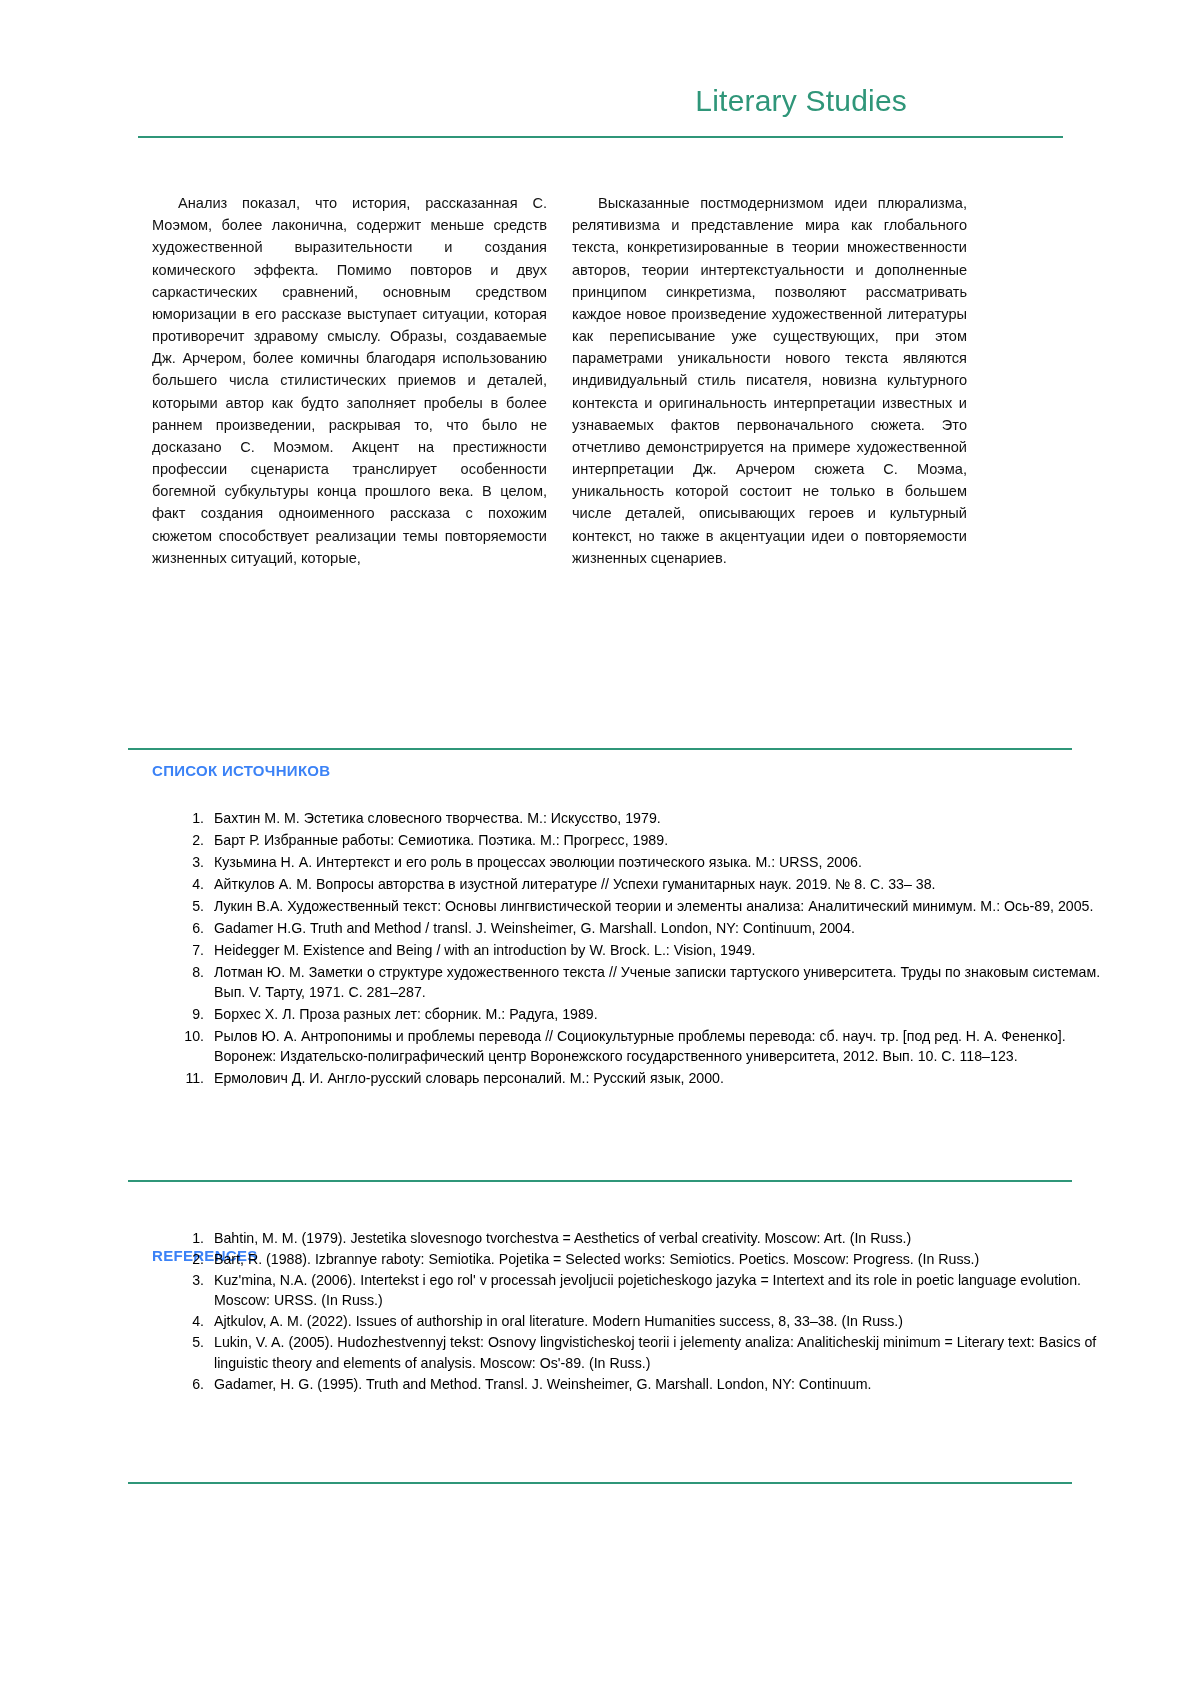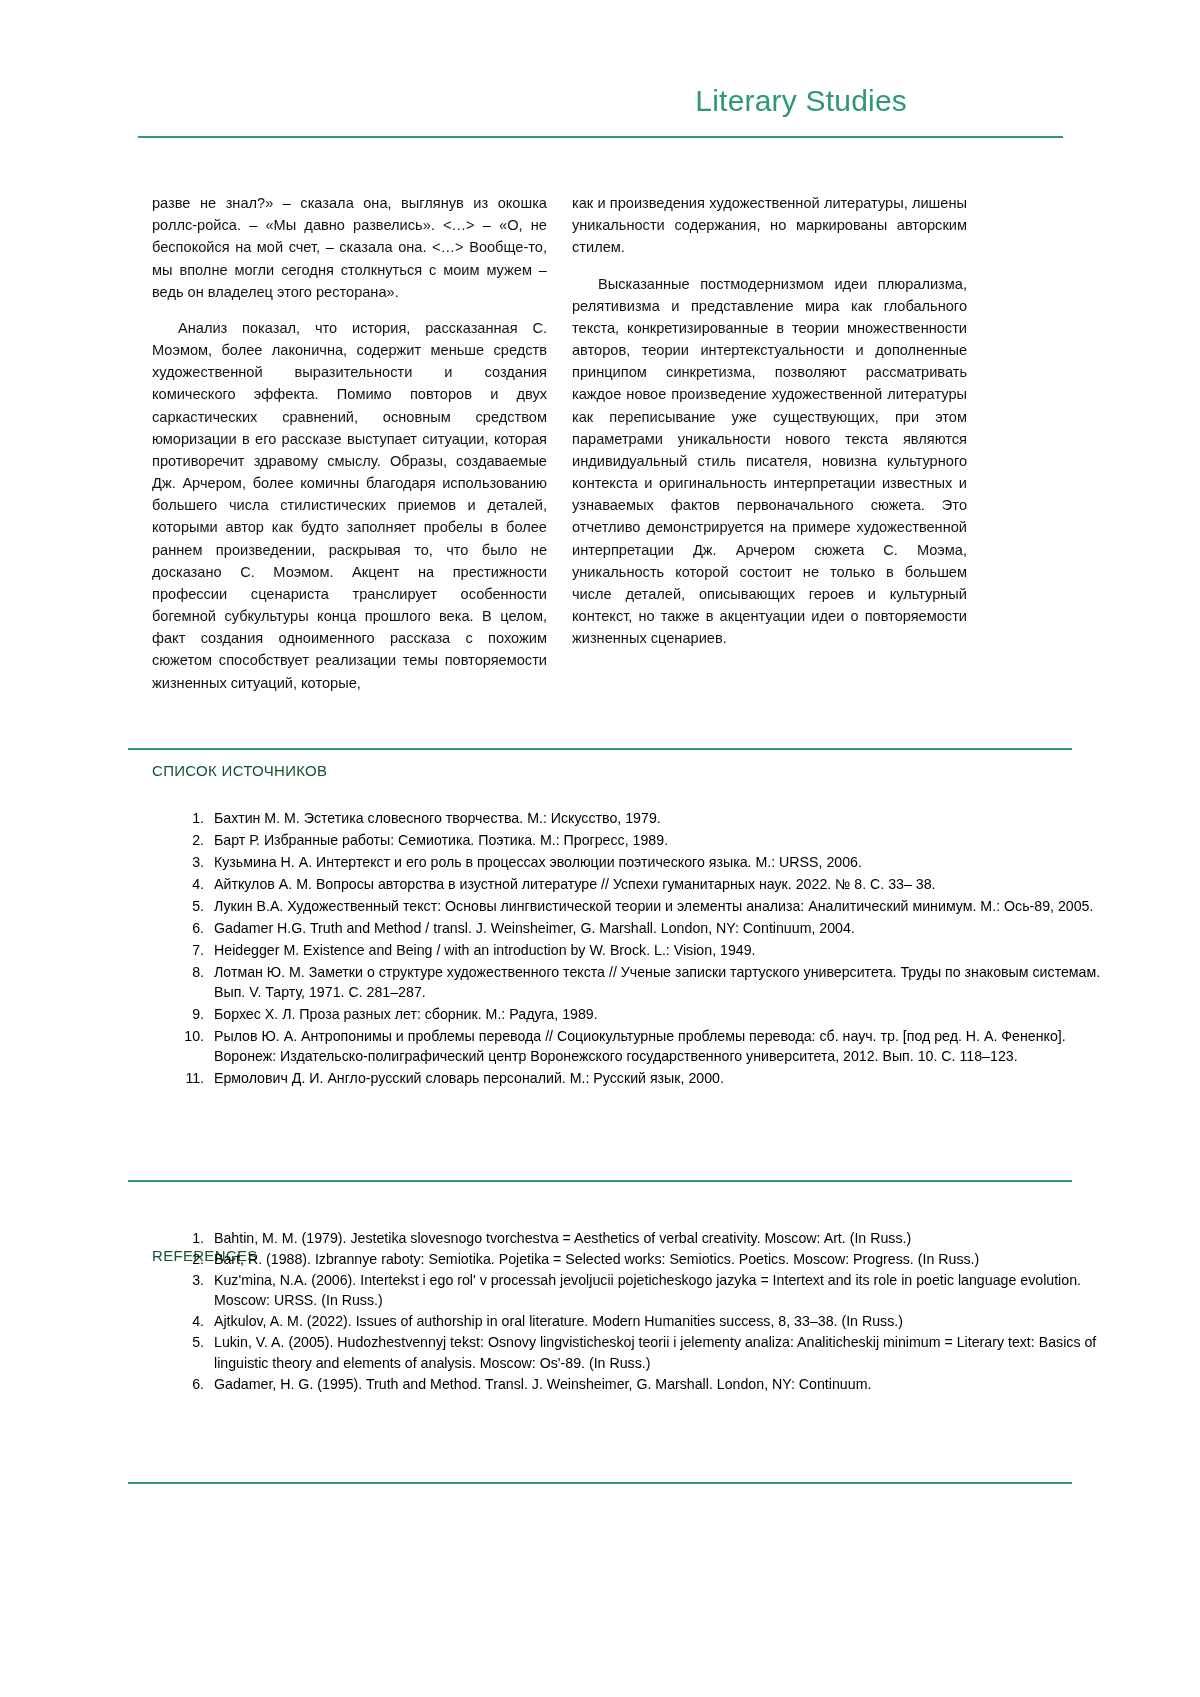--- a/index.html
+++ b/index.html
@@ -84,22 +84,22 @@
     width: 944px;
     height: 1.5px;
     background: #2f9679;
   }
   #rule-sources { top: 748px; }
   #rule-references { top: 1180px; }
 
   .block-title {
     position: absolute;
     left: 152px;
-    color: #14532d;
-    font-weight: normal;
+    color: #3b82f6;
+    font-weight: bold;
     font-size: 15px;
     letter-spacing: 0.3px;
   }
   #sources-title { top: 762px; }
   #references-title { top: 1247px; }
 
   ol.reflist {
     position: absolute;
     margin: 0;
     padding: 0 0 0 40px;
@@ -146,36 +146,34 @@
 <body>
 
 <div class="page">
 
   <div class="header-band">
     <div class="header-title">Literary Studies</div>
     <div class="header-rule"></div>
   </div>
 
   <div class="col left">
-    <p>разве не знал?» – сказала она, выглянув из окошка роллс-ройса. – «Мы давно развелись». &lt;…&gt; – «О, не беспокойся на мой счет, – сказала она. &lt;…&gt; Вообще-то, мы вполне могли сегодня столкнуться с моим мужем – ведь он владелец этого ресторана».</p>
     <p class="indent last">Анализ показал, что история, рассказанная С. Моэмом, более лаконична, содержит меньше средств художественной выразительности и создания комического эффекта. Помимо повторов и двух саркастических сравнений, основным средством юморизации в его рассказе выступает ситуации, которая противоречит здравому смыслу. Образы, создаваемые Дж. Арчером, более комичны благодаря использованию большего числа стилистических приемов и деталей, которыми автор как будто заполняет пробелы в более раннем произведении, раскрывая то, что было не досказано С. Моэмом. Акцент на престижности профессии сценариста транслирует особенности богемной субкультуры конца прошлого века. В целом, факт создания одноименного рассказа с похожим сюжетом способствует реализации темы повторяемости жизненных ситуаций, которые,</p>
   </div>
 
   <div class="col right">
-    <p>как и произведения художественной литературы, лишены уникальности содержания, но маркированы авторским стилем.</p>
     <p class="indent last">Высказанные постмодернизмом идеи плюрализма, релятивизма и представление мира как глобального текста, конкретизированные в теории множественности авторов, теории интертекстуальности и дополненные принципом синкретизма, позволяют рассматривать каждое новое произведение художественной литературы как переписывание уже существующих, при этом параметрами уникальности нового текста являются индивидуальный стиль писателя, новизна культурного контекста и оригинальность интерпретации известных и узнаваемых фактов первоначального сюжета. Это отчетливо демонстрируется на примере художественной интерпретации Дж. Арчером сюжета С. Моэма, уникальность которой состоит не только в большем числе деталей, описывающих героев и культурный контекст, но также в акцентуации идеи о повторяемости жизненных сценариев.</p>
   </div>
 
   <div class="rule" id="rule-sources"></div>
   <div class="block-title" id="sources-title">СПИСОК ИСТОЧНИКОВ</div>
   <ol class="reflist" id="sources-list">
     <li>Бахтин М. М. Эстетика словесного творчества. М.: Искусство, 1979.</li>
     <li>Барт Р. Избранные работы: Семиотика. Поэтика. М.: Прогресс, 1989.</li>
     <li>Кузьмина Н. А. Интертекст и его роль в процессах эволюции поэтического языка. М.: URSS, 2006.</li>
-    <li>Айткулов А. М. Вопросы авторства в изустной литературе // Успехи гуманитарных наук. 2022. № 8. С. 33– 38.</li>
+    <li>Айткулов А. М. Вопросы авторства в изустной литературе // Успехи гуманитарных наук. 2019. № 8. С. 33– 38.</li>
     <li>Лукин В.А. Художественный текст: Основы лингвистической теории и элементы анализа: Аналитический минимум. М.: Ось-89, 2005.</li>
     <li>Gadamer H.G. Truth and Method / transl. J. Weinsheimer, G. Marshall. London, NY: Continuum, 2004.</li>
     <li>Heidegger M. Existence and Being / with an introduction by W. Brock. L.: Vision, 1949.</li>
     <li>Лотман Ю. М. Заметки о структуре художественного текста // Ученые записки тартуского университета. Труды по знаковым системам. Вып. V. Тарту, 1971. С. 281–287.</li>
     <li>Борхес Х. Л. Проза разных лет: сборник. М.: Радуга, 1989.</li>
     <li>Рылов Ю. А. Антропонимы и проблемы перевода //  Социокультурные проблемы перевода: сб. науч. тр. [под ред. Н. А. Фененко]. Воронеж: Издательско-полиграфический центр Воронежского государственного университета, 2012. Вып. 10. С. 118–123.</li>
     <li>Ермолович Д. И. Англо-русский словарь персоналий. М.: Русский язык, 2000.</li>
   </ol>
 
   <div class="rule" id="rule-references"></div>

